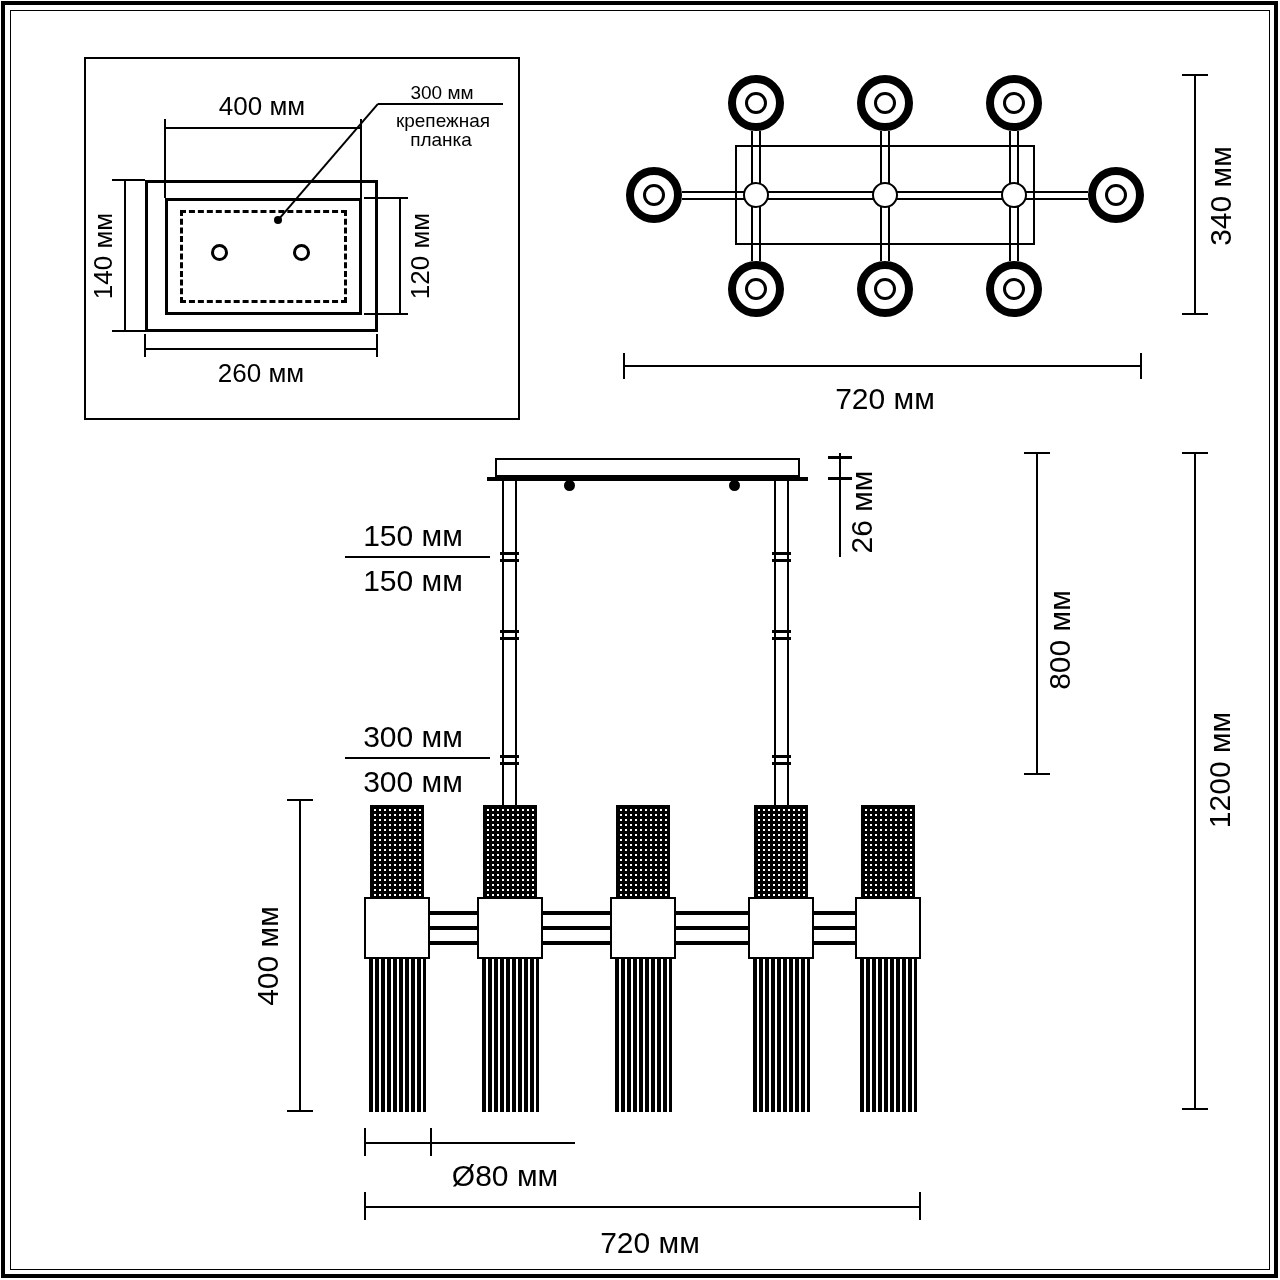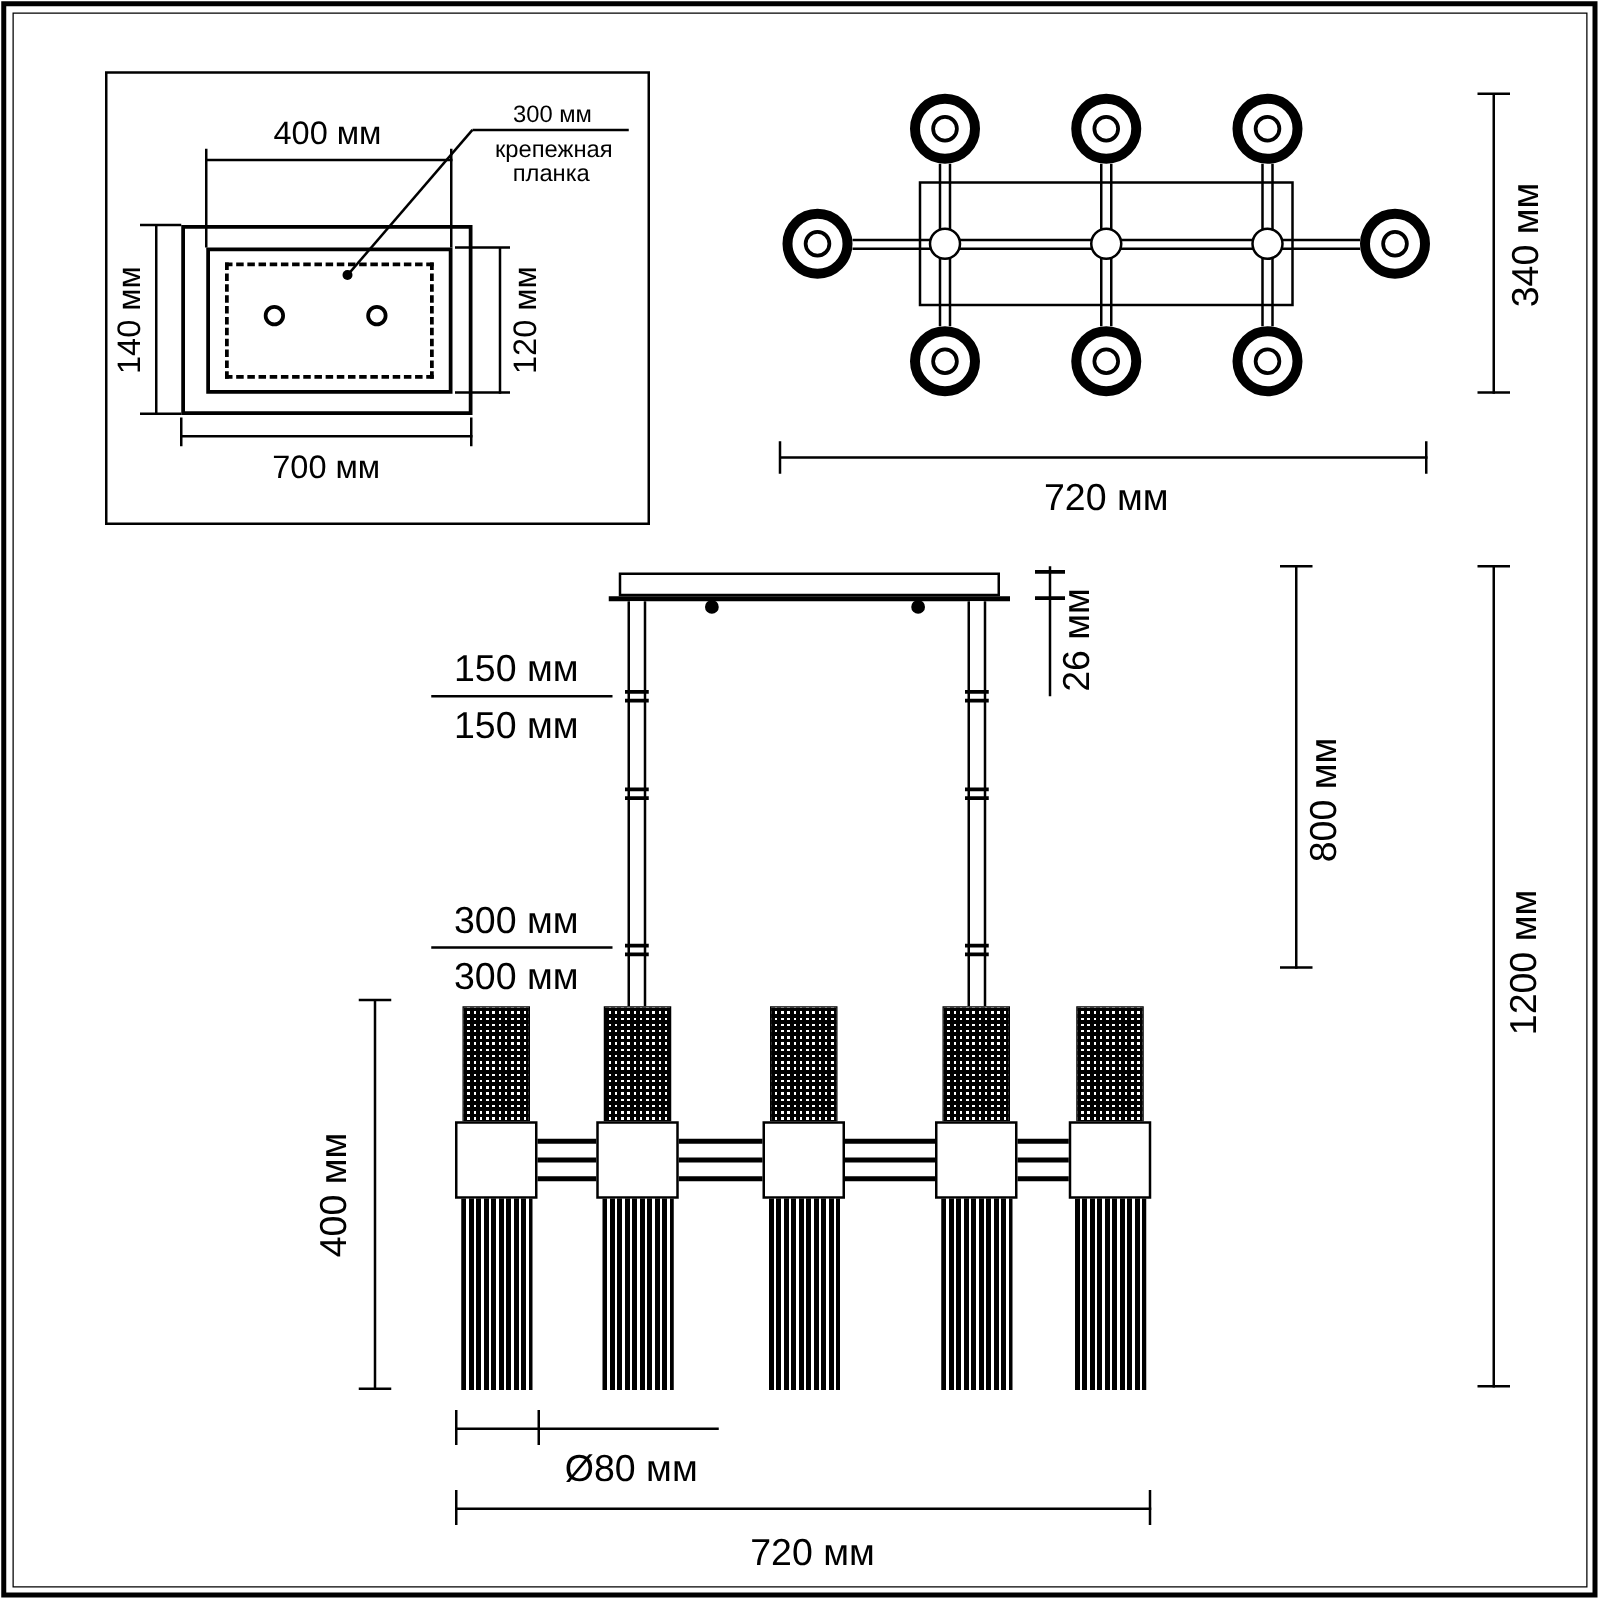--- a/index.html
+++ b/index.html
@@ -52,21 +52,21 @@
   <div class="lbl fz19" style="left:441px;top:139px;">планка</div>
 
   <div class="ln" style="left:165px;top:127px;width:197px;height:2px;"></div>
   <div class="ln" style="left:164px;top:119px;width:2px;height:79px;"></div>
   <div class="ln" style="left:360px;top:119px;width:2px;height:79px;"></div>
   <div class="lbl fz26" style="left:262px;top:106px;">400 мм</div>
 
   <div class="ln" style="left:145px;top:348px;width:233px;height:2px;"></div>
   <div class="ln" style="left:144px;top:334px;width:2px;height:23px;"></div>
   <div class="ln" style="left:376px;top:334px;width:2px;height:23px;"></div>
-  <div class="lbl fz26" style="left:261px;top:373px;">700 мм</div>
+  <div class="lbl fz26" style="left:261px;top:373px;">260 мм</div>
 
   <div class="ln" style="left:124px;top:180px;width:2px;height:152px;"></div>
   <div class="ln" style="left:112px;top:179px;width:33px;height:2px;"></div>
   <div class="ln" style="left:112px;top:330px;width:33px;height:2px;"></div>
   <div class="vlbl fz26" style="left:103px;top:256px;">140 мм</div>
 
   <div class="ln" style="left:399px;top:198px;width:2px;height:117px;"></div>
   <div class="ln" style="left:364px;top:197px;width:44px;height:2px;"></div>
   <div class="ln" style="left:364px;top:313px;width:44px;height:2px;"></div>
   <div class="vlbl fz26" style="left:420px;top:256px;">120 мм</div>

